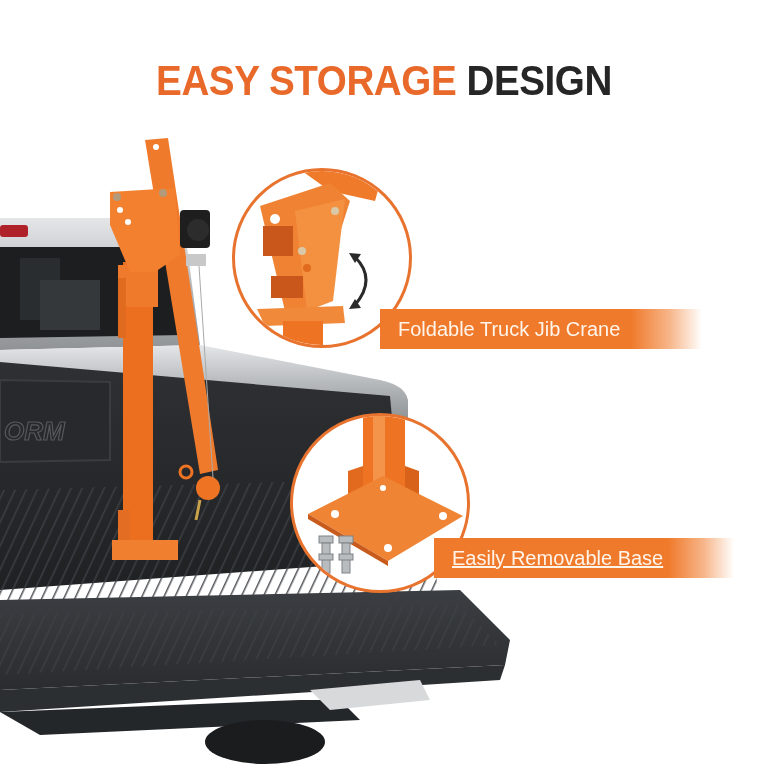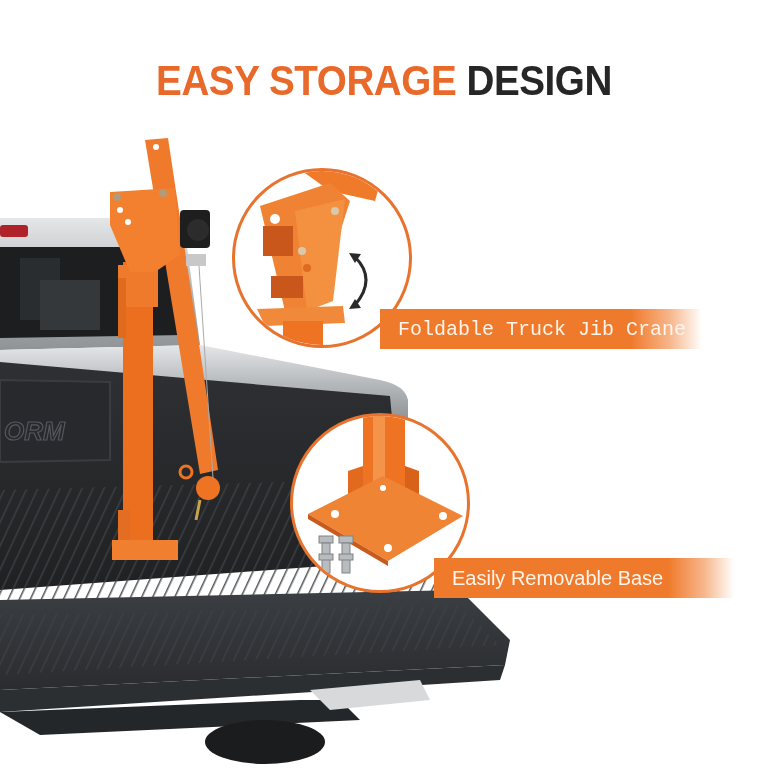--- a/index.html
+++ b/index.html
@@ -5,22 +5,22 @@
   html, body { margin: 0; padding: 0; background: #ffffff; }
   body { width: 768px; height: 768px; position: relative; overflow: hidden; font-family: "Liberation Sans", sans-serif; }
   .headline { position: absolute; top: 58px; left: 0; width: 768px; text-align: center; font-family: "Liberation Sans", sans-serif; font-weight: 700; font-size: 42px; letter-spacing: -0.5px; transform: scaleX(0.92); line-height: 46px; }
   .headline .accent { color: #e8692a; }
   .headline .dark { color: #262626; }
 
   .scene { position: absolute; left: 0; top: 0; width: 768px; height: 768px; }
 
   .banner { position: absolute; height: 40px; display: flex; align-items: center; color: #fff4ea; font-size: 20px; padding-left: 18px; box-sizing: border-box;
     background: linear-gradient(90deg, #f07a2b 0%, #f07a2b 78%, rgba(240,122,43,0.55) 90%, rgba(255,255,255,0) 100%); }
-  .banner-1 { left: 380px; top: 309px; width: 322px; font-family: Liberation Mono, monospace; }
-  .banner-2 { left: 434px; top: 558px; width: 300px; }
+  .banner-1 { left: 380px; top: 309px; width: 322px; }
+  .banner-2 { left: 434px; top: 538px; width: 300px; text-decoration: underline; }
 
   .circle { position: absolute; border-radius: 50%; border: 3px solid #e8732e; background: #ffffff; overflow: hidden; box-sizing: border-box; }
   .circle-1 { left: 232px; top: 168px; width: 180px; height: 180px; }
   .circle-2 { left: 290px; top: 413px; width: 180px; height: 180px; }
 </style>
 </head>
 <body>
 
 <div class="headline">
   <span class="accent">EASY STORAGE</span>

